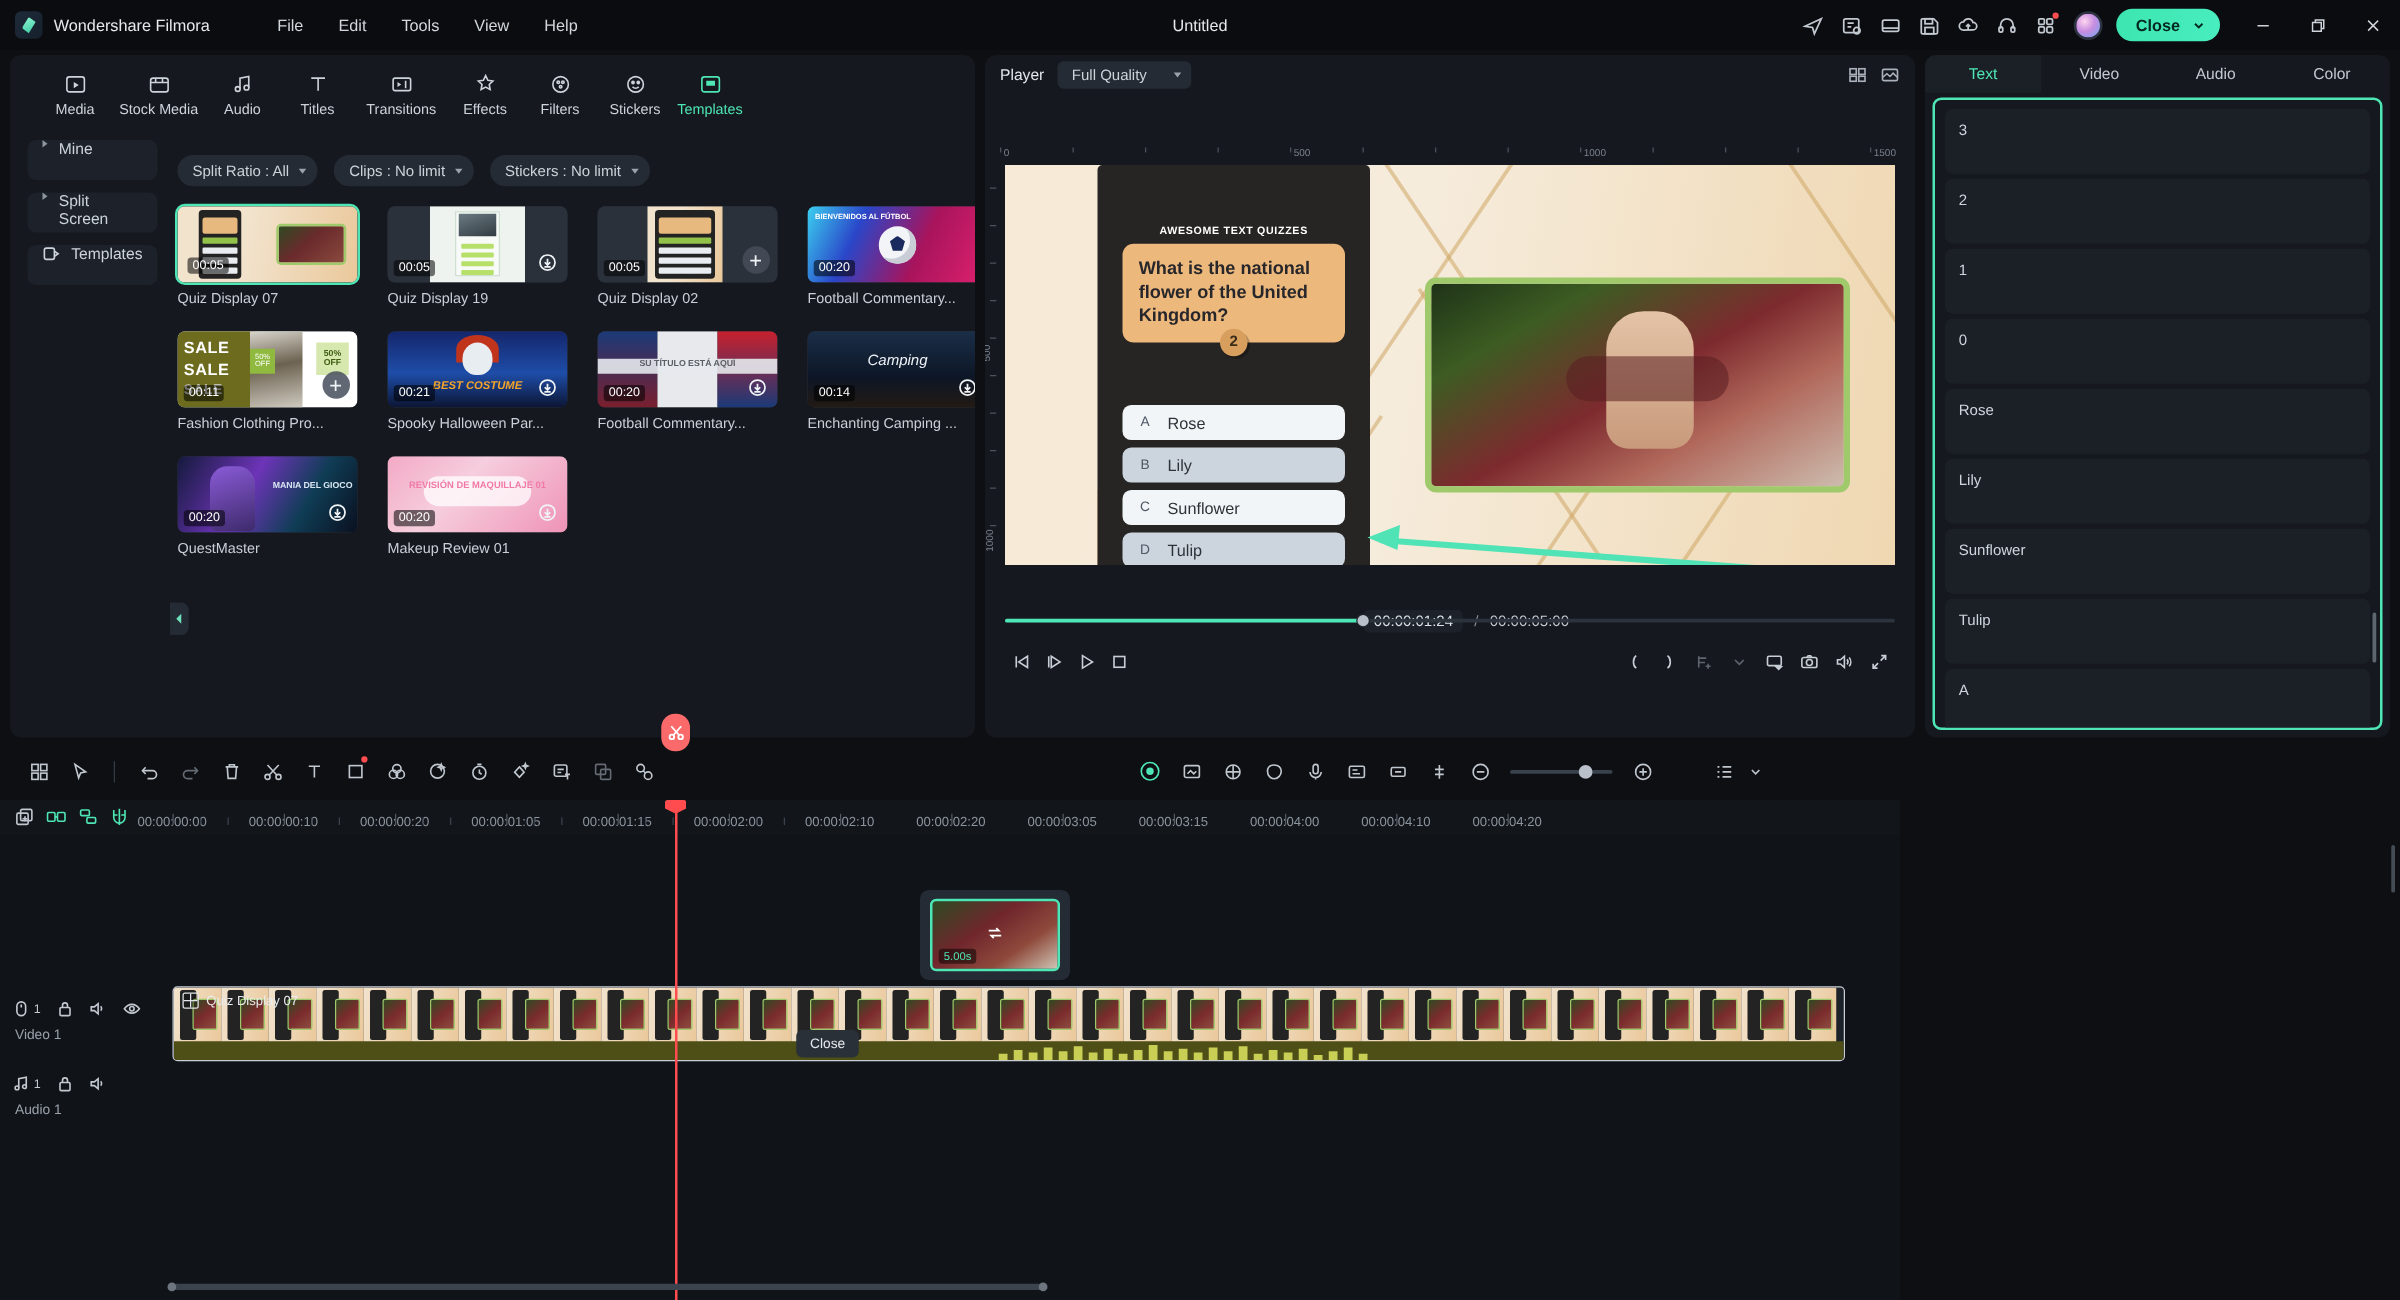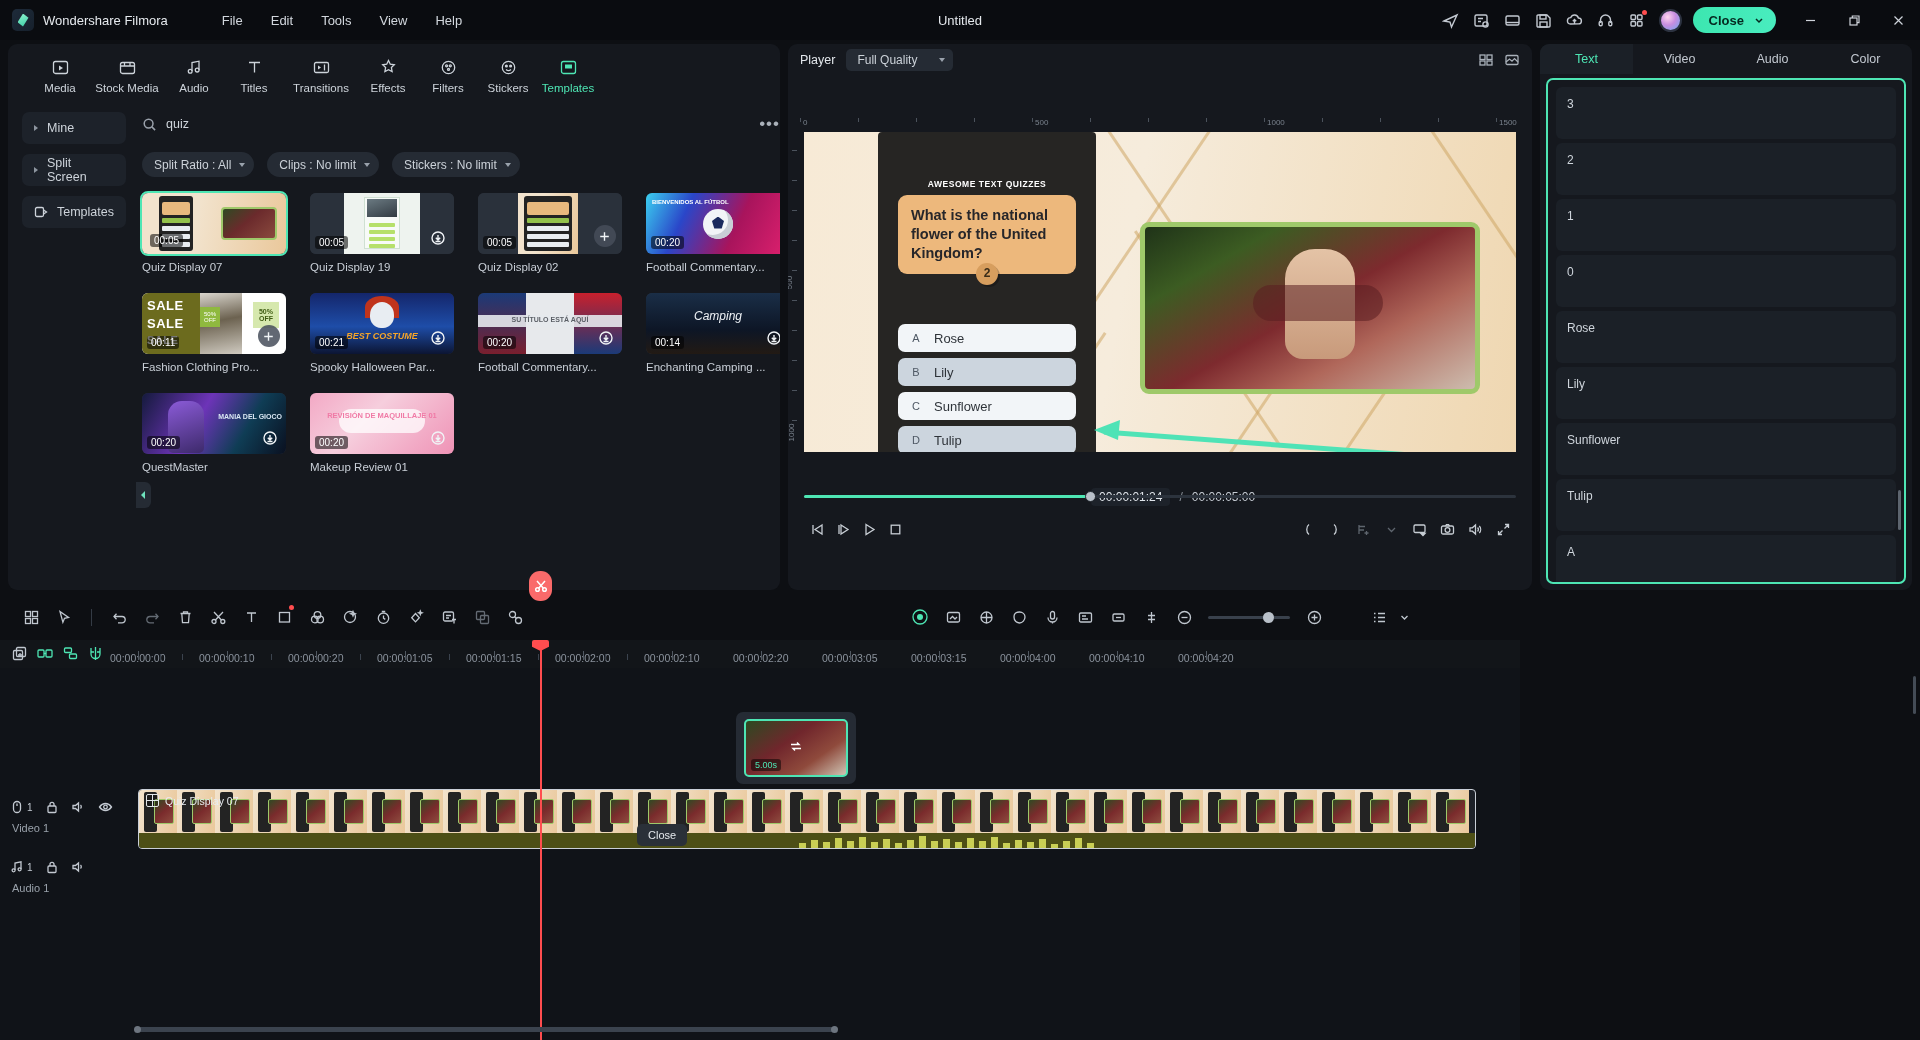--- a/index.html
+++ b/index.html
@@ -46,21 +46,21 @@
   .navtabs { display:flex; align-items:flex-start; padding:9px 14px 0 22px; gap:0; }
   .navtab { width:60px; display:flex;flex-direction:column;align-items:center;gap:5px;
     padding:5px 0 6px; border-radius:6px; color:#cdd3da; font-size:11.5px; }
   .navtab svg{stroke:#cdd3da;fill:none;stroke-width:1.3;}
   .navtab.active{color:#4ee6b4;}
   .navtab.active svg{stroke:#4ee6b4;}
   .navtab.wide{width:74px;}
 
   .lp-body { display:flex; height:486px; }
   .lp-side { width:160px; padding:12px 10px 0 14px; }
-  .side-item { height:32px; display:flex;align-items:center; gap:9px; padding:0 12px;
+  .side-item { height:32px; display:flex;align-items:flex-start; gap:9px; padding:0 12px;
     border-radius:7px; background:#1d222a; margin-bottom:10px; font-size:12.5px; color:#cdd3da; }
   .side-item .caret { width:0;height:0;border-left:4px solid #8d959f; border-top:3.5px solid transparent;border-bottom:3.5px solid transparent;}
   .side-item svg{stroke:#cdd3da;fill:none;stroke-width:1.3;}
 
   .lp-main { flex:1; padding:10px 14px 0 6px; position:relative; }
   .searchrow { display:flex; align-items:center; height:28px; }
   .searchbox { display:flex;align-items:center;gap:9px; flex:1; }
   .searchbox svg{stroke:#9aa1ab;fill:none;stroke-width:1.5;}
   .searchbox input { background:transparent;border:none;outline:none;color:#cfd5dc;font-size:12.5px;
     font-family:"Liberation Sans",sans-serif; width:300px; }
@@ -437,30 +437,20 @@
         <div class="side-item">
           <svg width="14" height="14" viewBox="0 0 14 14">
               <rect x="1.5" y="2.5" width="8" height="9" rx="1.5"></rect>
               <path d="M9.5 5l3 2-3 2"></path>
             </svg>
           <span>Templates</span>
         </div>
       </div>
 
       <div class="lp-main">
-        <div class="searchrow">
-          <div class="searchbox">
-            <svg width="15" height="15" viewBox="0 0 15 15">
-                <circle cx="6.6" cy="6.6" r="4.4"></circle>
-                <path d="M9.9 9.9l3.2 3.2"></path>
-              </svg>
-            <input value="quiz" style="">
-          </div>
-          <div class="dots">•••</div>
-        </div>
 
         <div class="filters">
           <div class="filter">
             <span>Split Ratio : All</span>
             <i class="chev"></i>
           </div>
           <div class="filter">
             <span>Clips : No limit</span>
             <i class="chev"></i>
           </div>

